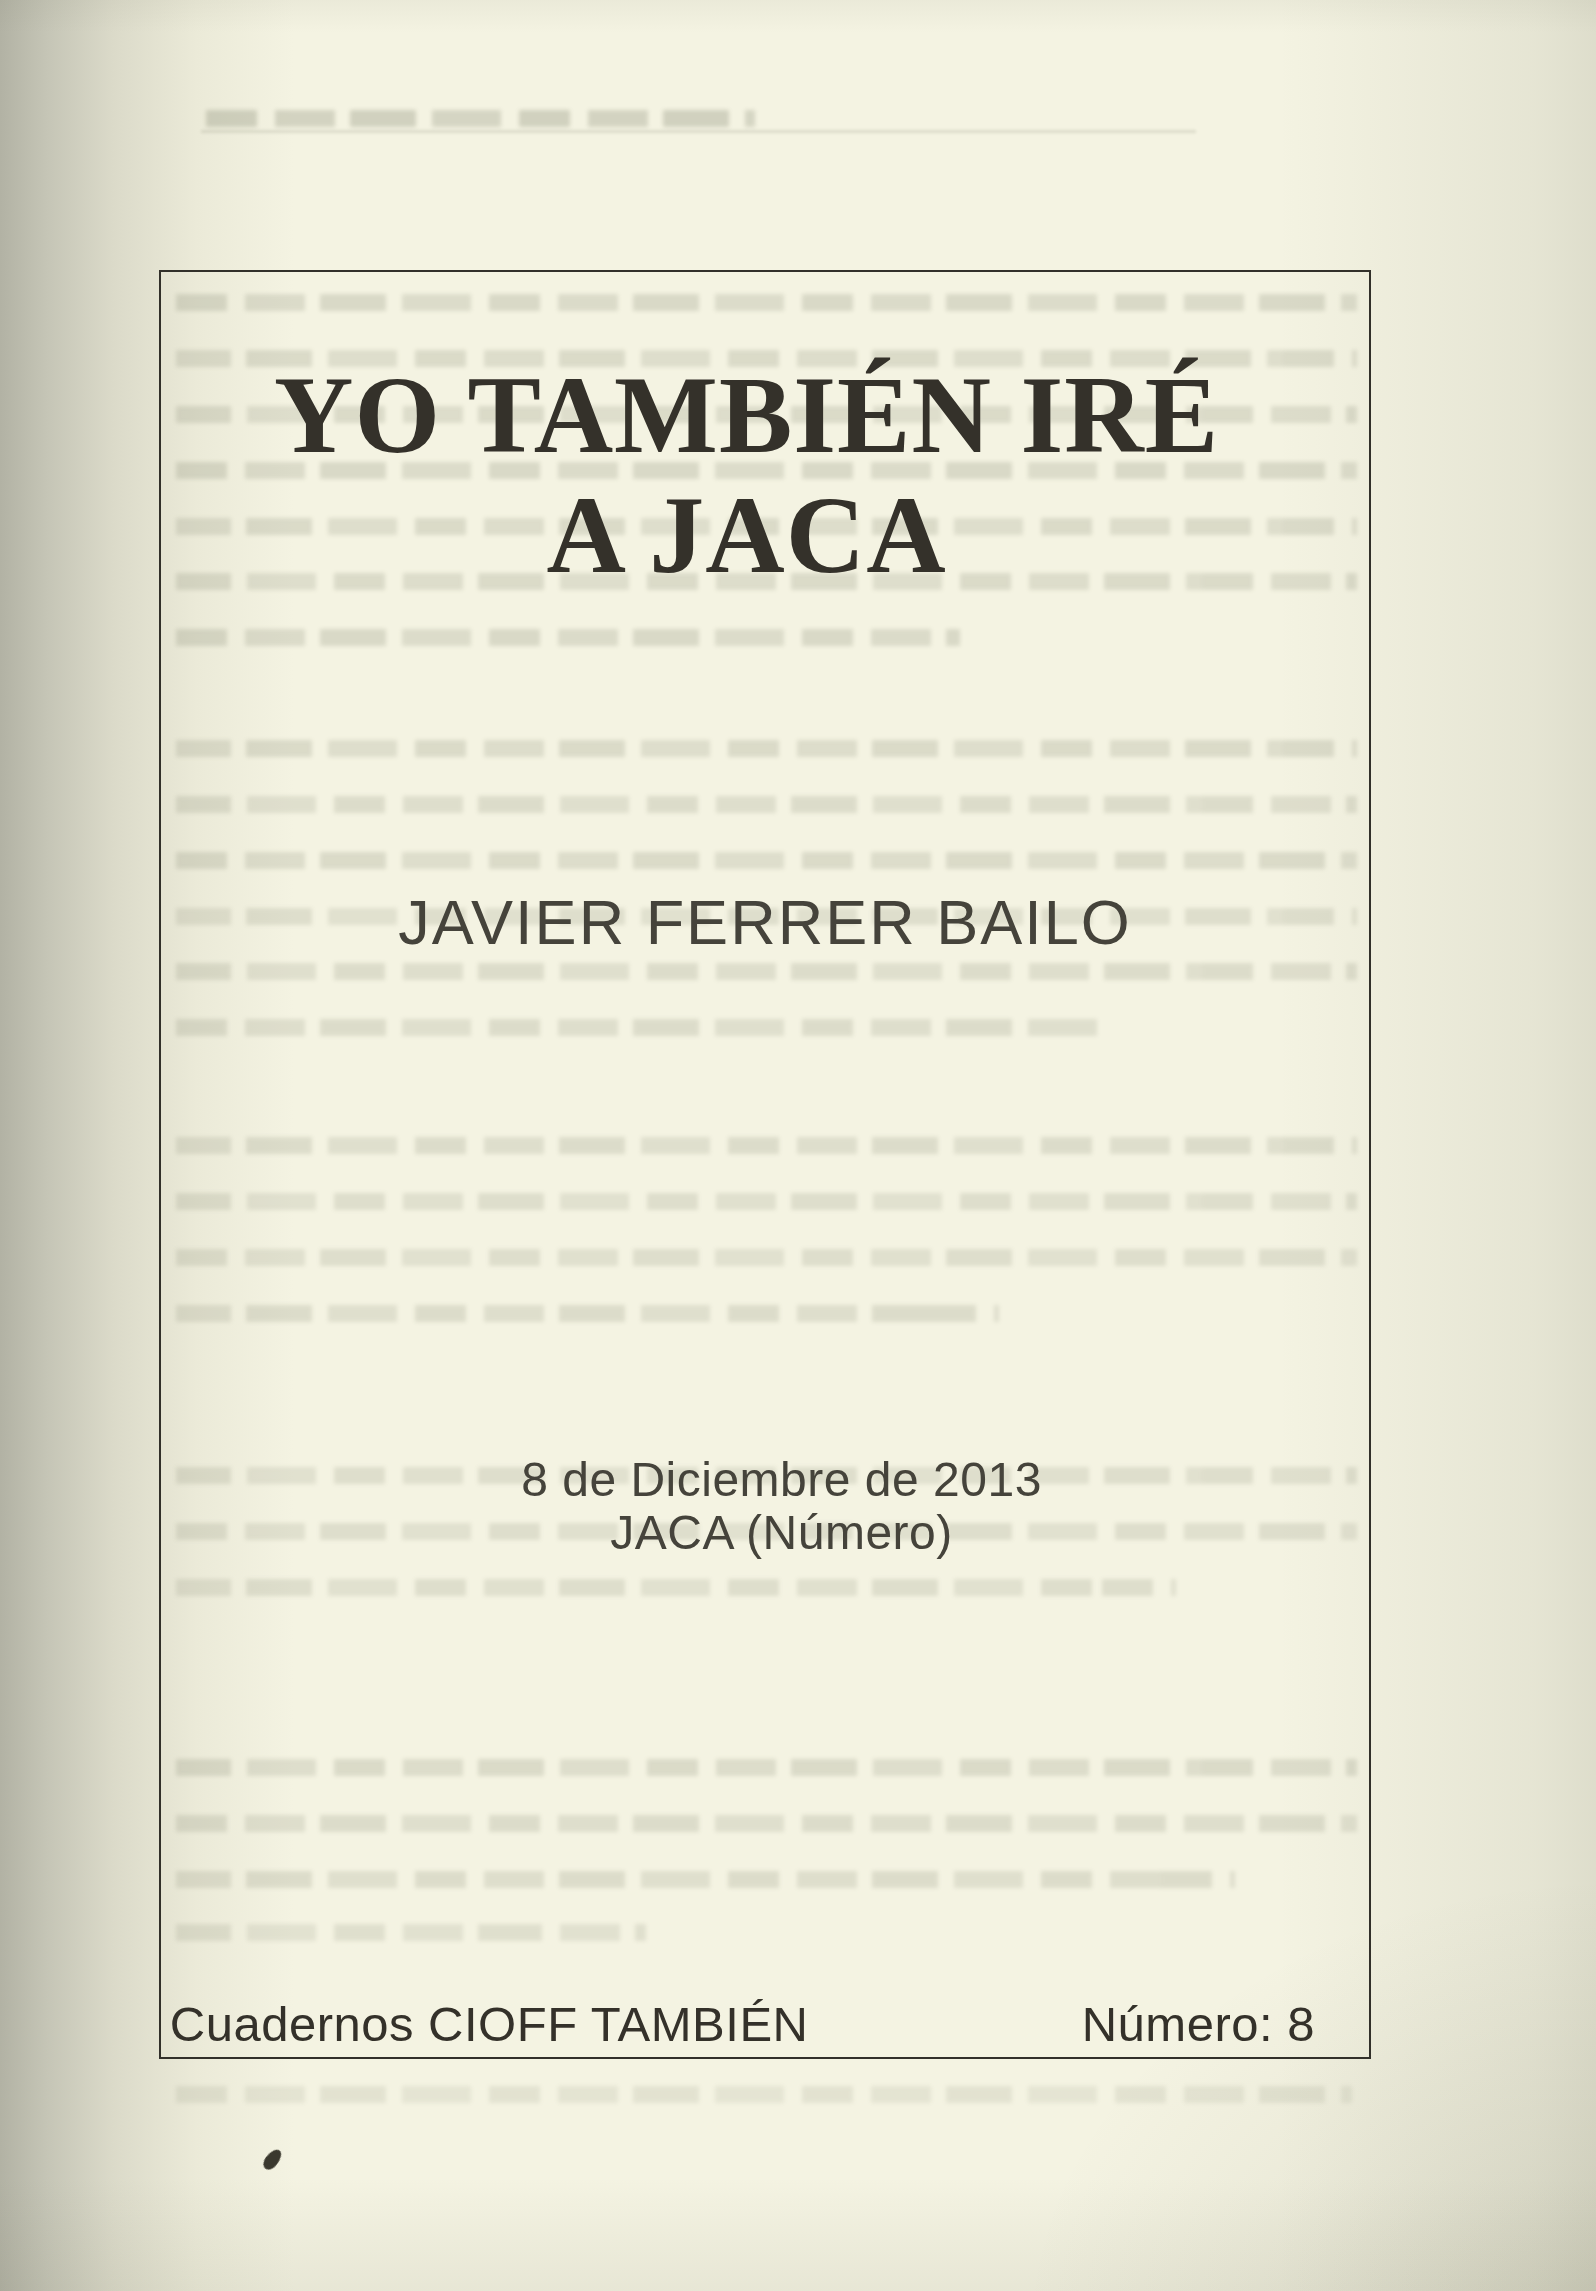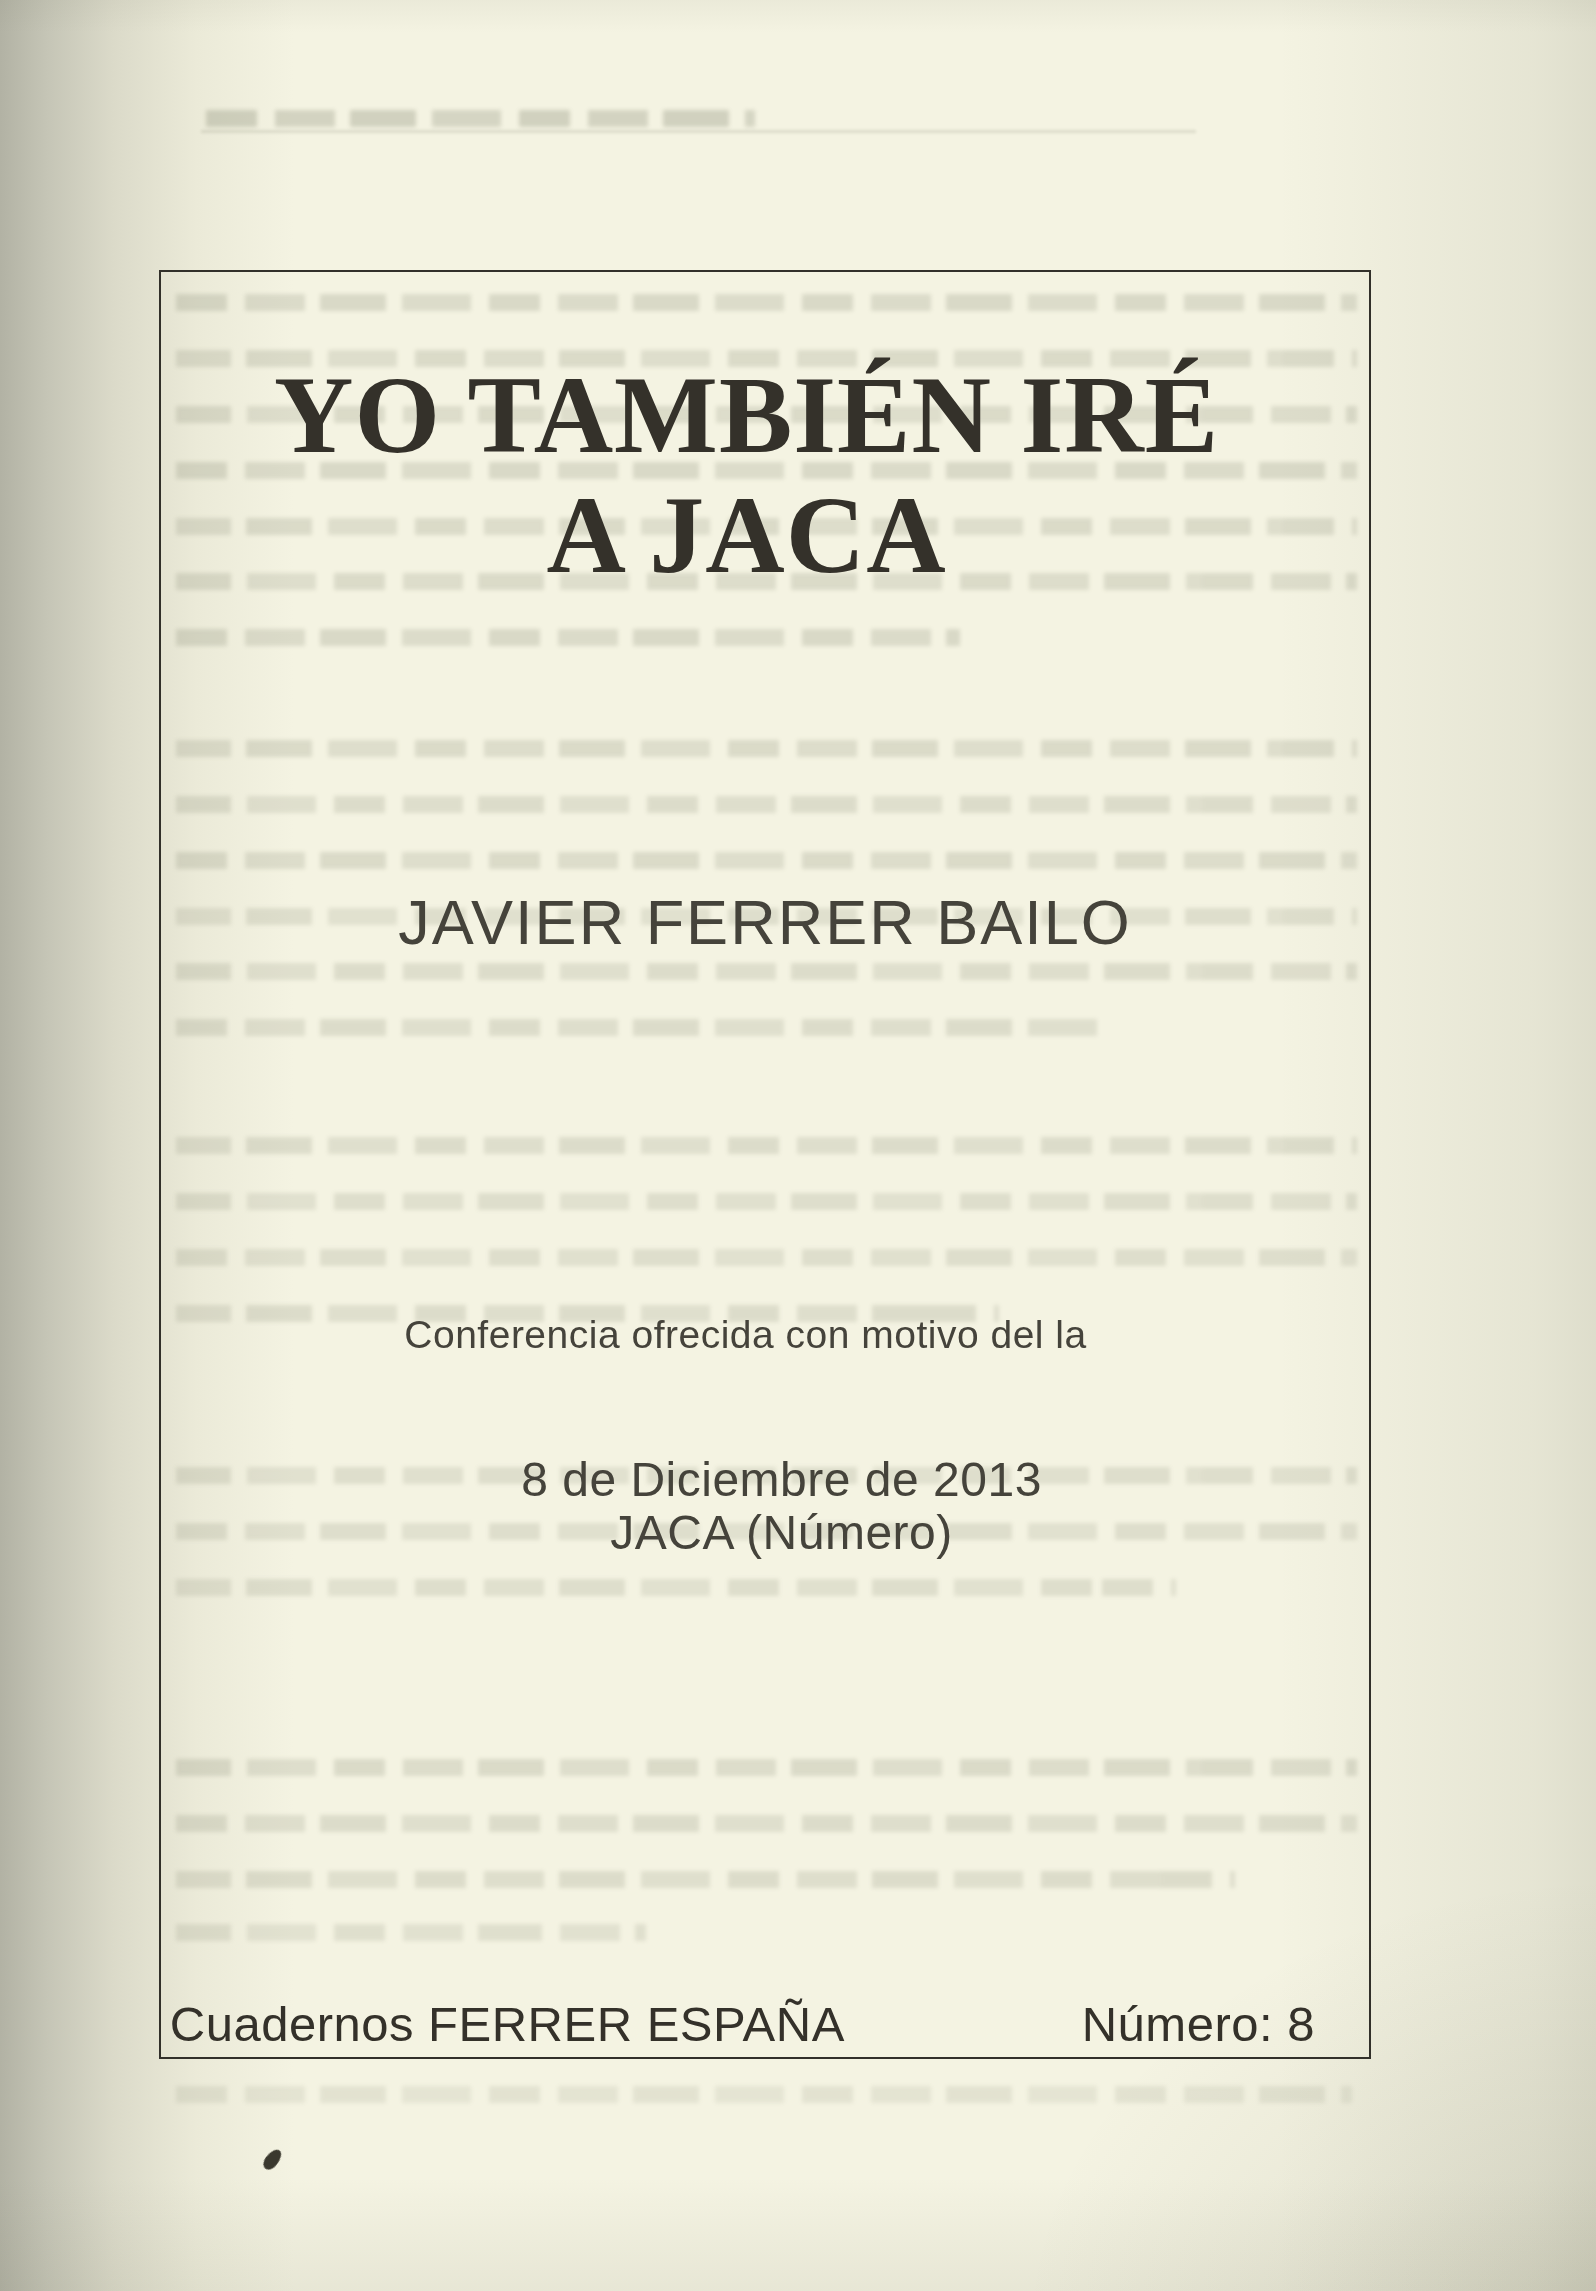--- a/index.html
+++ b/index.html
@@ -139,29 +139,28 @@
   <div id="border-box"></div>
 
   <div id="title" class="textblock">
     <div>YO TAMBIÉN IRÉ</div>
     <div>A JACA</div>
   </div>
 
   <div id="author" class="textblock">JAVIER FERRER BAILO</div>
 
   <div id="event" class="textblock">
-    <div>Conferencia ofrecida con motivo del la</div>
   </div>
 
   <div id="dateplace" class="textblock">
     <div>8 de Diciembre de 2013</div>
     <div>JACA (Número)</div>
   </div>
 
   <div id="footer">
-    <span>Cuadernos FERRER ESPAÑA</span>
+    <span>Cuadernos CIOFF TAMBIÉN</span>
     <span>Número: 8</span>
   </div>
 
   <div id="ink-smudge"></div>
 
 </div>
 
 
 </body></html>

